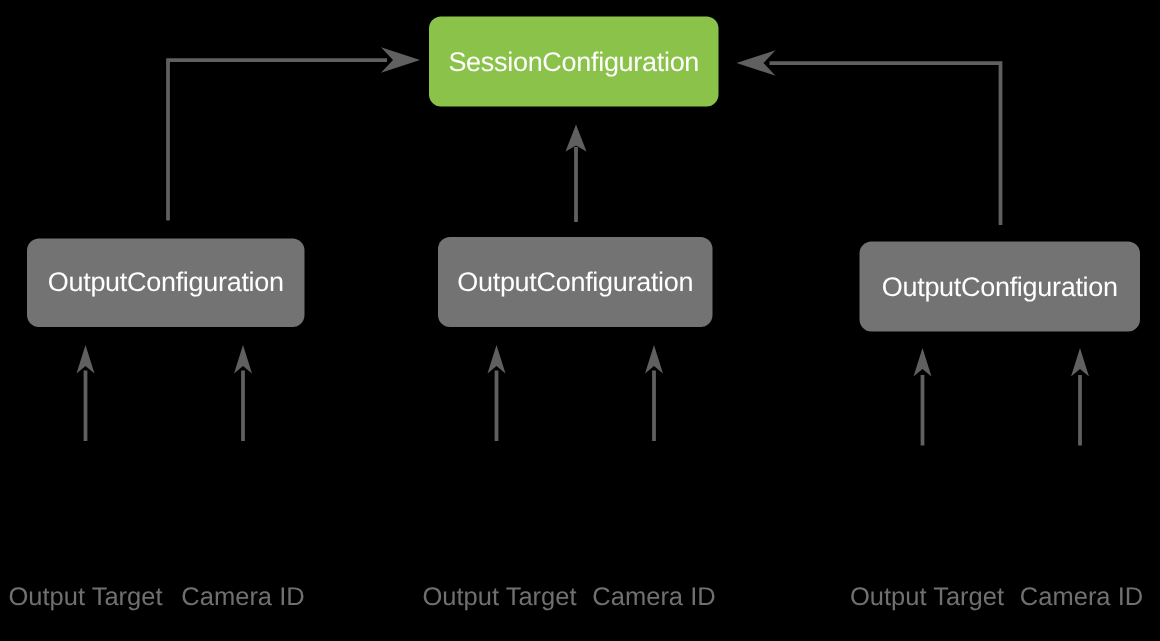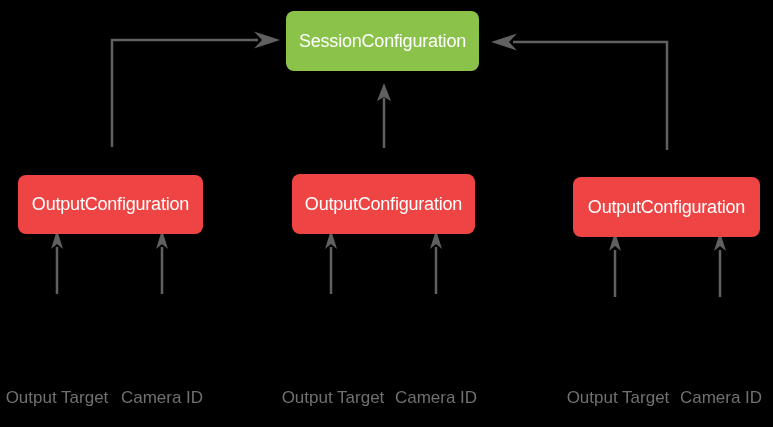--- a/index.html
+++ b/index.html
@@ -16,21 +16,21 @@
     border-radius:8px;
     color:#ffffff;
     font-size:18px;
     letter-spacing:-0.2px;
     white-space:nowrap;
   }
   .node.session{
     left:286px;top:11px;width:193px;height:60px;
     background:#8bc34a;
   }
-  .node.output{background:#ef4444;margin-top:16px;}
+  .node.output{background:#737373;}
   .node.out1{left:18px;top:159px;width:185px;height:59px;}
   .node.out2{left:292px;top:158px;width:183px;height:60px;}
   .node.out3{left:573px;top:161px;width:187px;height:60px;}
   .arrow-layer{position:absolute;left:0;top:0;}
   .input-label{
     position:absolute;
     top:388px;
     transform:translateX(-50%);
     color:#707070;
     font-size:17px;

